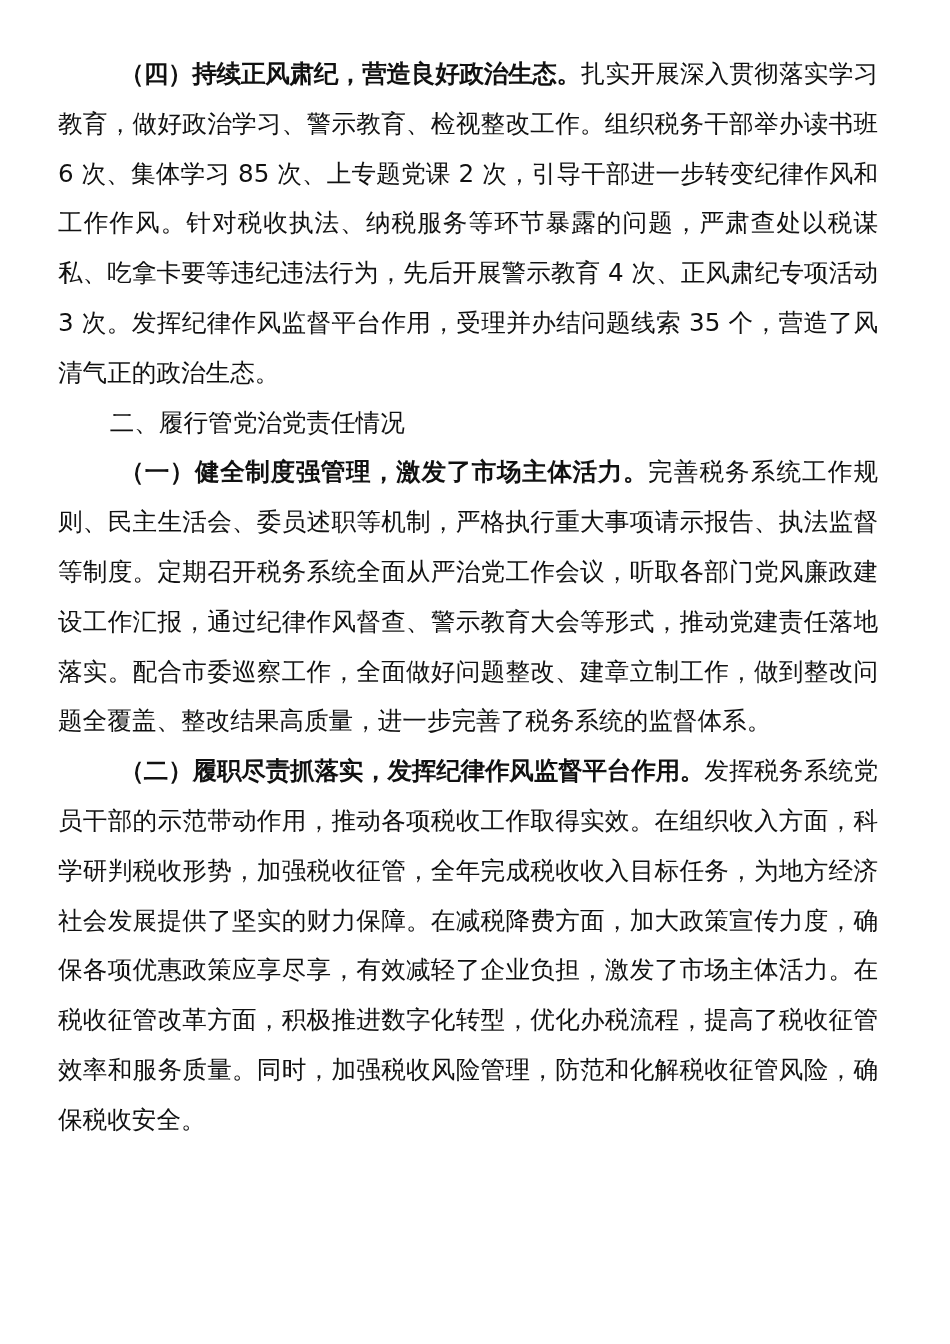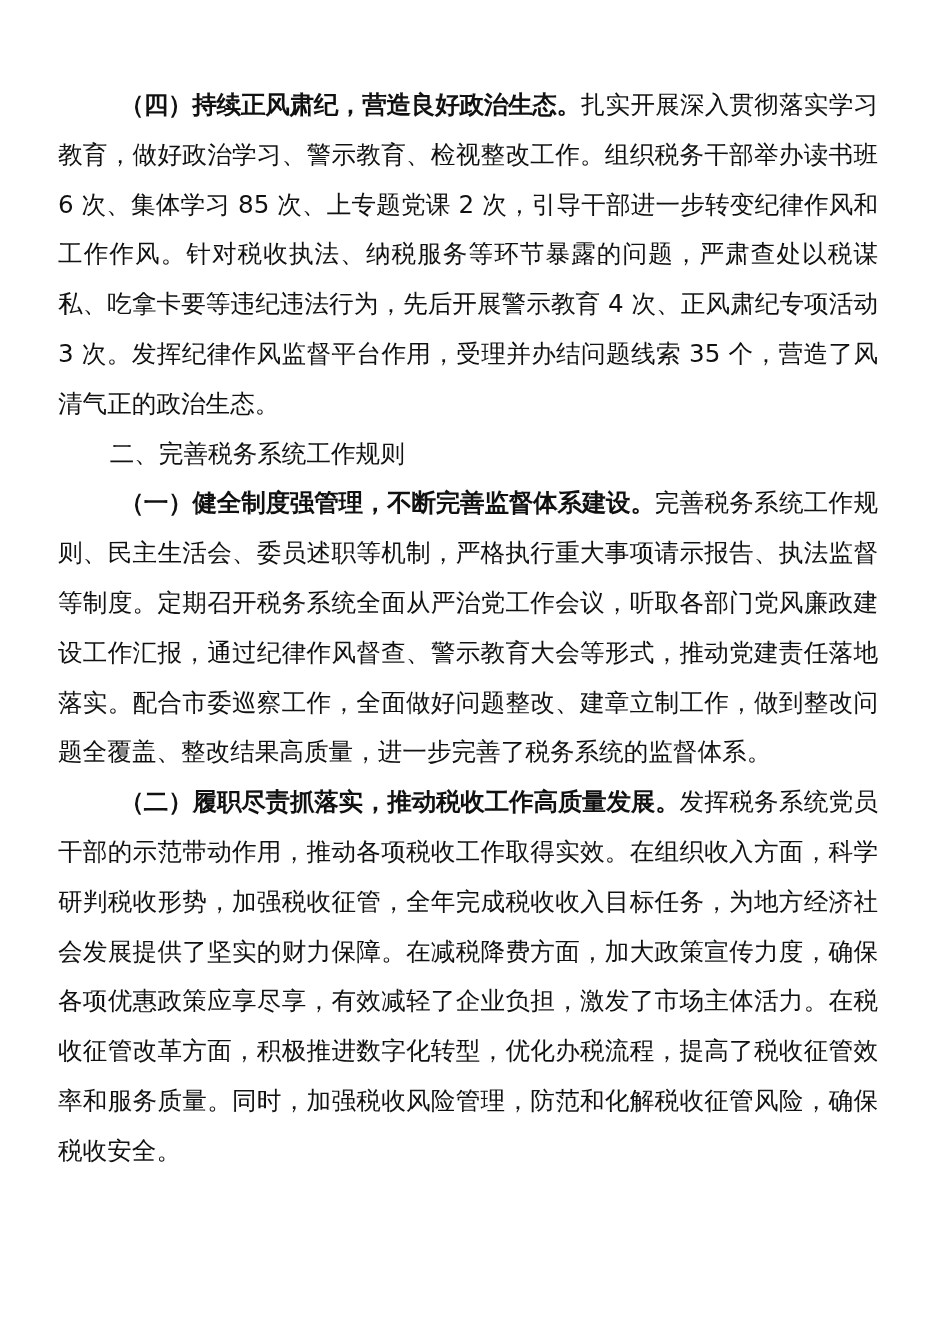--- a/index.html
+++ b/index.html
@@ -11,21 +11,21 @@
       width: 950px;
       height: 1344px;
       position: relative;
       overflow: hidden;
       font-family: "DejaVu Sans", "Liberation Sans", sans-serif;
       color: #111111;
     }
     .page {
       position: absolute;
       left: 58px;
-      top: 80px;
+      top: 49px;
       width: 820px;
     }
     .para {
       margin: 0;
       font-size: 24.6px;
       line-height: 49.8px;
       text-align: justify;
       text-indent: 2.5em;
       letter-spacing: 0px;
       word-break: break-all;
@@ -44,24 +44,24 @@
   </style>
 </head>
 <body>
 
 <div class="page">
 
   <p class="para">
     <span class="lead">（四）持续正风肃纪，营造良好政治生态。</span><span>扎实开展深入贯彻落实学习教育，做好政治学习、警示教育、检视整改工作。组织税务干部举办读书班 6 次、集体学习 85 次、上专题党课 2 次，引导干部进一步转变纪律作风和工作作风。针对税收执法、纳税服务等环节暴露的问题，严肃查处以税谋私、吃拿卡要等违纪违法行为，先后开展警示教育 4 次、正风肃纪专项活动 3 次。发挥纪律作风监督平台作用，受理并办结问题线索 35 个，营造了风清气正的政治生态。</span>
   </p>
 
-  <h2 class="section-heading">二、完善税务系统工作规则</h2>
+  <h2 class="section-heading">二、履行管党治党责任情况</h2>
 
   <p class="para">
-    <span class="lead">（一）健全制度强管理，不断完善监督体系建设。</span><span>完善税务系统工作规则、民主生活会、委员述职等机制，严格执行重大事项请示报告、执法监督等制度。定期召开税务系统全面从严治党工作会议，听取各部门党风廉政建设工作汇报，通过纪律作风督查、警示教育大会等形式，推动党建责任落地落实。配合市委巡察工作，全面做好问题整改、建章立制工作，做到整改问题全覆盖、整改结果高质量，进一步完善了税务系统的监督体系。</span>
+    <span class="lead">（一）健全制度强管理，激发了市场主体活力。</span><span>完善税务系统工作规则、民主生活会、委员述职等机制，严格执行重大事项请示报告、执法监督等制度。定期召开税务系统全面从严治党工作会议，听取各部门党风廉政建设工作汇报，通过纪律作风督查、警示教育大会等形式，推动党建责任落地落实。配合市委巡察工作，全面做好问题整改、建章立制工作，做到整改问题全覆盖、整改结果高质量，进一步完善了税务系统的监督体系。</span>
   </p>
 
   <p class="para">
-    <span class="lead">（二）履职尽责抓落实，推动税收工作高质量发展。</span><span>发挥税务系统党员干部的示范带动作用，推动各项税收工作取得实效。在组织收入方面，科学研判税收形势，加强税收征管，全年完成税收收入目标任务，为地方经济社会发展提供了坚实的财力保障。在减税降费方面，加大政策宣传力度，确保各项优惠政策应享尽享，有效减轻了企业负担，激发了市场主体活力。在税收征管改革方面，积极推进数字化转型，优化办税流程，提高了税收征管效率和服务质量。同时，加强税收风险管理，防范和化解税收征管风险，确保税收安全。</span>
+    <span class="lead">（二）履职尽责抓落实，发挥纪律作风监督平台作用。</span><span>发挥税务系统党员干部的示范带动作用，推动各项税收工作取得实效。在组织收入方面，科学研判税收形势，加强税收征管，全年完成税收收入目标任务，为地方经济社会发展提供了坚实的财力保障。在减税降费方面，加大政策宣传力度，确保各项优惠政策应享尽享，有效减轻了企业负担，激发了市场主体活力。在税收征管改革方面，积极推进数字化转型，优化办税流程，提高了税收征管效率和服务质量。同时，加强税收风险管理，防范和化解税收征管风险，确保税收安全。</span>
   </p>
 
 
 </div>
 
 </body></html>

